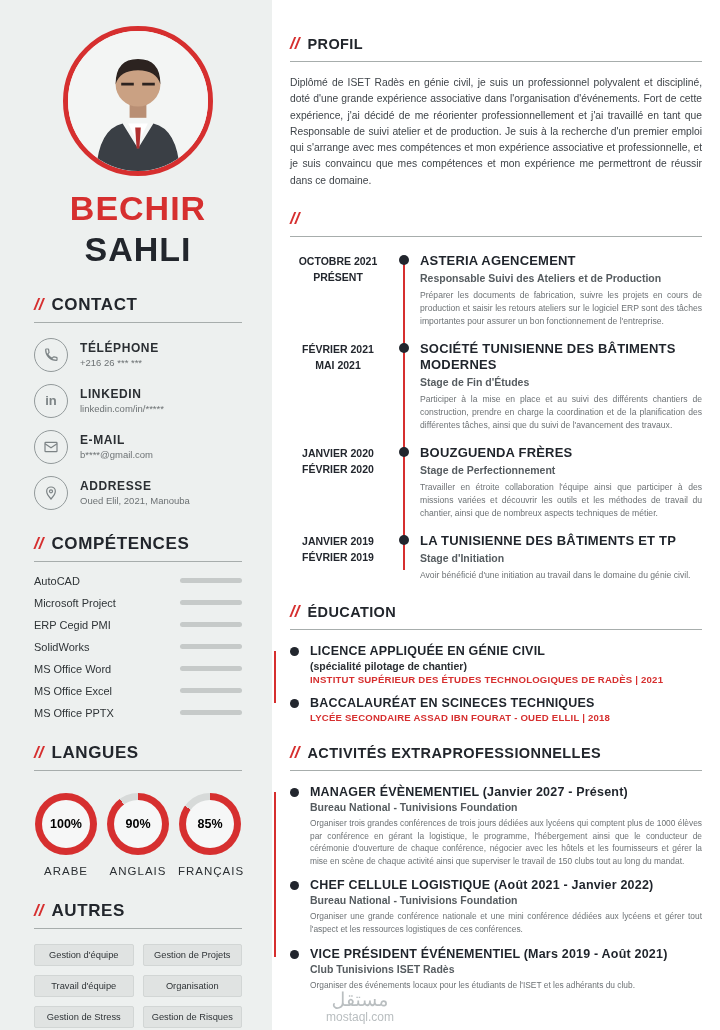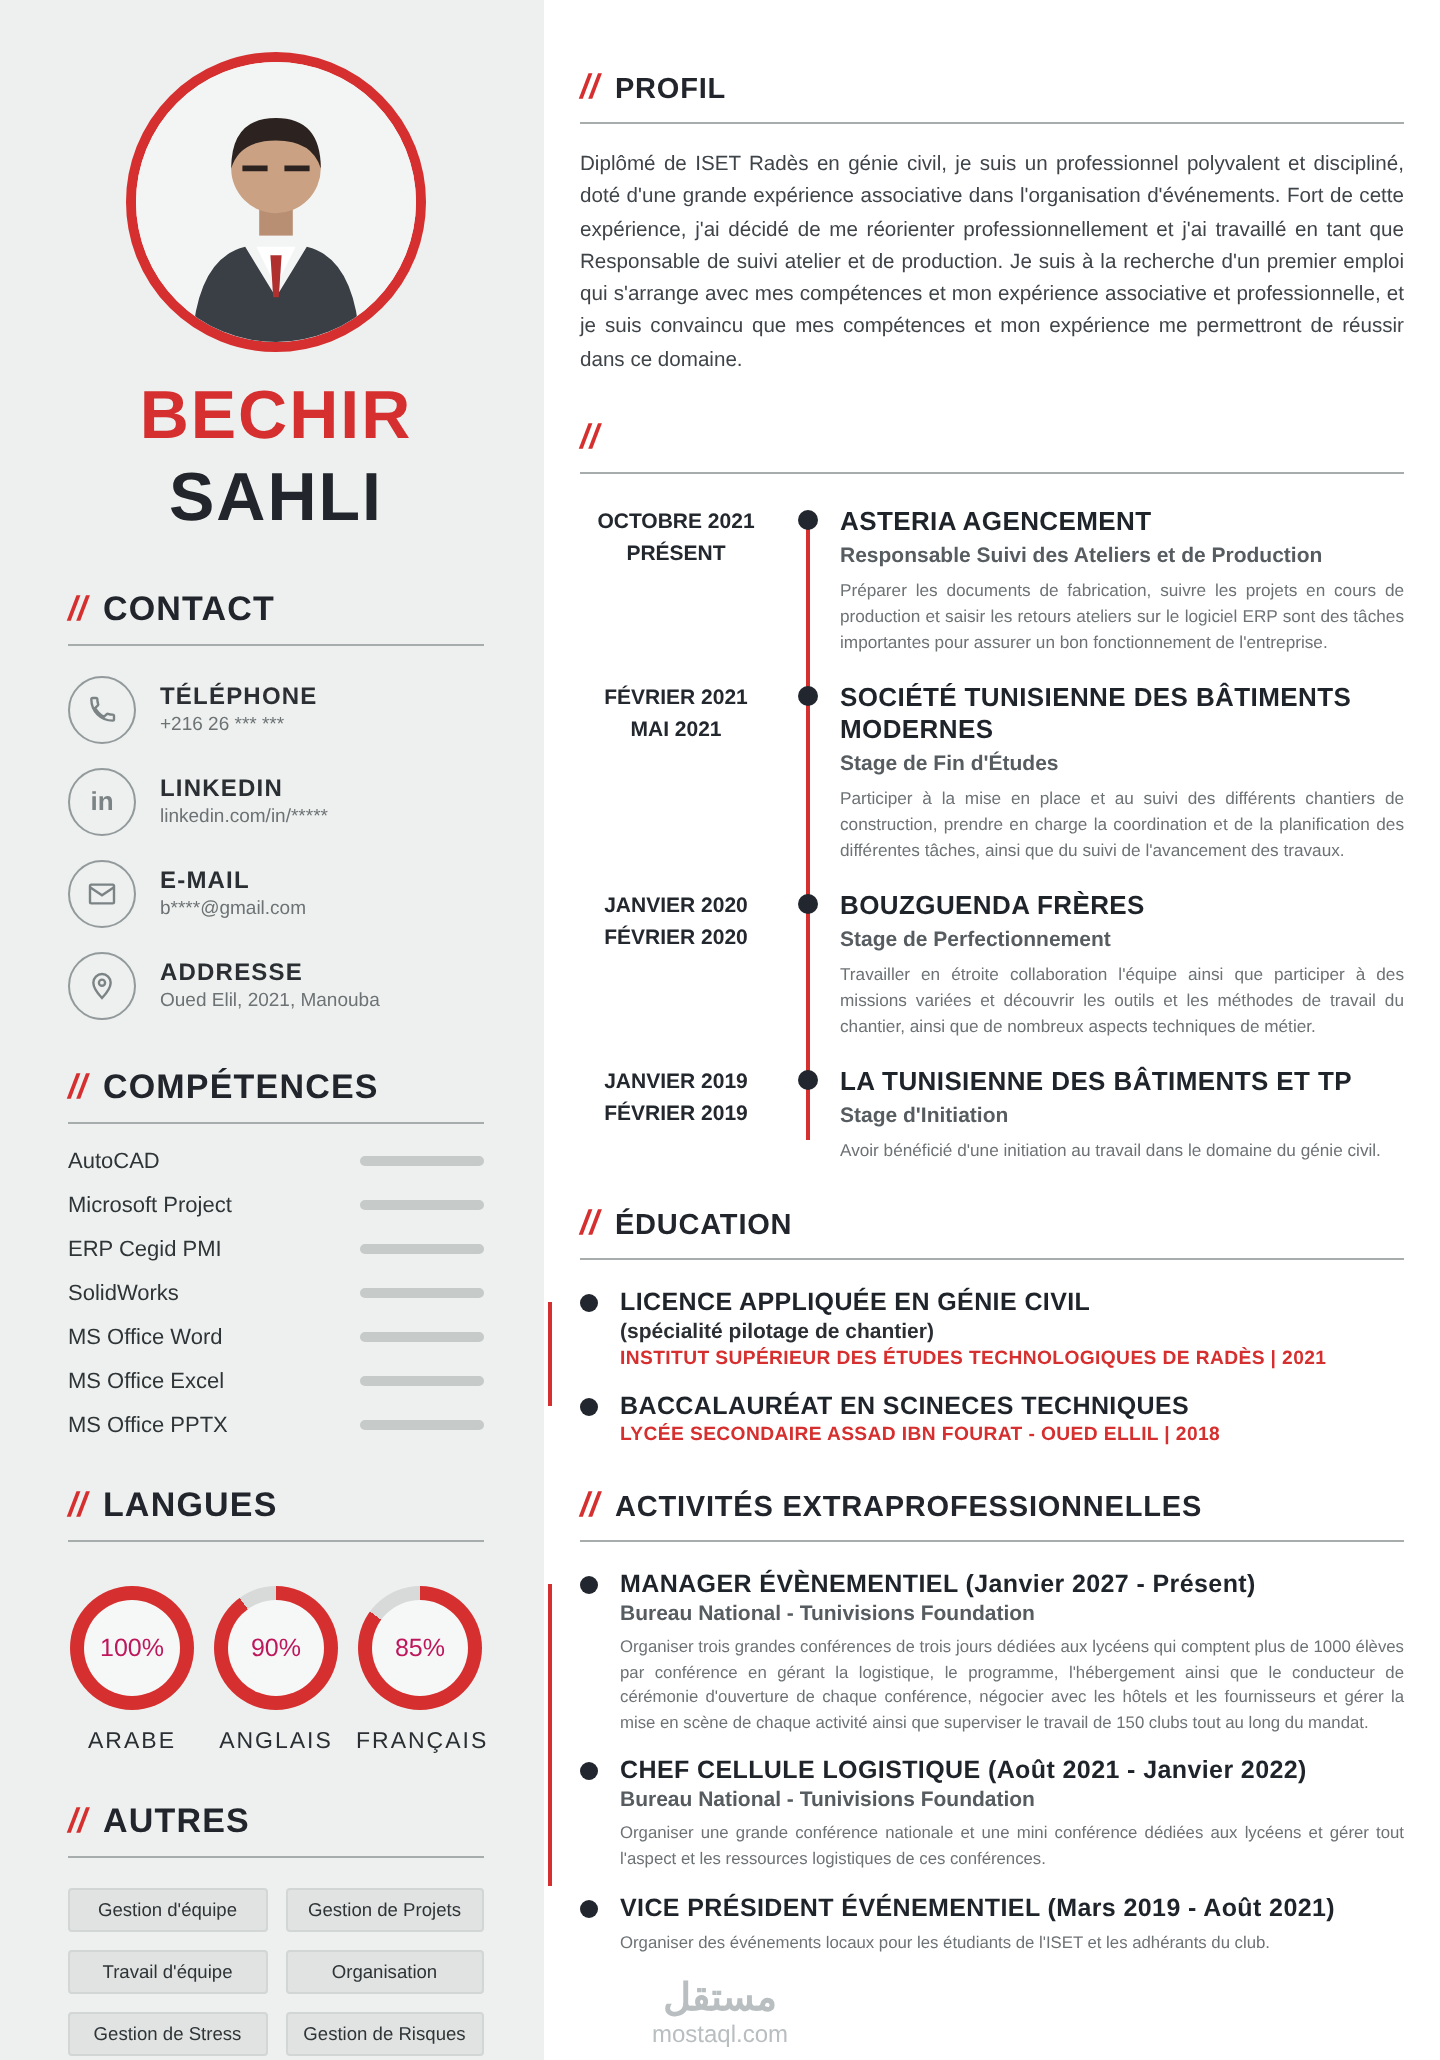--- a/index.html
+++ b/index.html
@@ -30,21 +30,21 @@
 
   .skills { margin-top:13px; }
   .skill-row { display:flex; align-items:center; justify-content:space-between; margin-bottom:10px; }
   .skill-label { font-size:11px; color:#2f3437; }
   .skill-track { width:62px; height:5px; background:#c6cac9; border-radius:3px; overflow:hidden; }
   .skill-fill { height:100%; background:var(--accent); border-radius:3px; }
 
   .langs { display:flex; justify-content:space-between; margin-top:22px; }
   .lang { width:64px; text-align:center; }
   .ring { position:relative; width:62px; height:62px; margin:0 auto; border-radius:50%; background:#d7dad9; }
-  .ring-inner { position:absolute; inset:7px; border-radius:50%; background:#f6f7f7; display:flex; align-items:center; justify-content:center; font-size:12.5px; font-weight:400; color:#be185d; }
+  .ring-inner { position:absolute; inset:7px; border-radius:50%; background:#f6f7f7; display:flex; align-items:center; justify-content:center; font-size:12.5px; font-weight:700; color:#000000; }
   .lang-label { margin-top:10px; font-size:11.5px; letter-spacing:1px; color:#2b2f33; }
 
   .tags { display:grid; grid-template-columns:1fr 1fr; gap:9px 9px; margin-top:15px; }
   .tag { background:#e0e3e2; border:1px solid #d2d6d5; padding:5px 3px; font-size:9.3px; color:#2f3437; text-align:center; border-radius:2px; }
 
   
   .main { position:absolute; left:290px; top:0; width:412px; padding-top:34px; }
   .profil-text { margin-top:13px; font-size:10.3px; line-height:1.58; color:#3f4449; text-align:justify; }
 
   .timeline { position:relative; margin-top:16px; }
@@ -62,21 +62,21 @@
   .b-item { position:relative; margin-bottom:11px; }
   .b-dot { position:absolute; left:-20px; top:3px; width:9px; height:9px; border-radius:50%; background:#22262e; }
   .b-title { font-size:12.5px; font-weight:800; color:#1f242b; letter-spacing:.2px; }
   .b-sub { margin-top:2px; font-size:10.5px; font-weight:700; color:#2b2f33; }
   .b-school { margin-top:2px; font-size:9.6px; font-weight:700; color:var(--accent); letter-spacing:.2px; }
   .b-org { margin-top:2px; font-size:10.5px; font-weight:700; color:#565c60; }
   .b-desc { margin-top:4px; font-size:8.4px; color:#6d7275; line-height:1.5; text-align:justify; }
   .bullet-list .rail { left:-16.5px; }
 
   .watermark { position:absolute; left:0; right:0; bottom:6px; text-align:center; color:#b9bec0; line-height:1.1; }
-  .wm-ar { font-size:19px; font-weight:700; }
+  .wm-ar { font-size:19px; font-weight:400; }
   .wm-en { font-size:12px; }
 </style>
 </head>
 <body>
 
 <div class="page">
 
   <aside class="sidebar">
 
     <div class="photo">
@@ -325,20 +325,21 @@
       </div>
       <div class="b-item">
         <span class="b-dot"></span>
         <div class="b-title">CHEF CELLULE LOGISTIQUE (Août 2021 - Janvier 2022)</div>
         <div class="b-org">Bureau National - Tunivisions Foundation</div>
         <p class="b-desc">Organiser une grande conférence nationale et une mini conférence dédiées aux lycéens et gérer tout l'aspect et les ressources logistiques de ces conférences.</p>
       </div>
       <div class="b-item" style="margin-bottom:0">
         <span class="b-dot"></span>
         <div class="b-title">VICE PRÉSIDENT ÉVÉNEMENTIEL (Mars 2019 - Août 2021)</div>
+        <div class="b-org">Club Tunisivions ISET Radès</div>
         <p class="b-desc">Organiser des événements locaux pour les étudiants de l'ISET et les adhérants du club.</p>
       </div>
     </div>
   </main>
 
   <div class="watermark">
     <div class="wm-ar">مستقل</div>
     <div class="wm-en">mostaql.com</div>
   </div>
 

